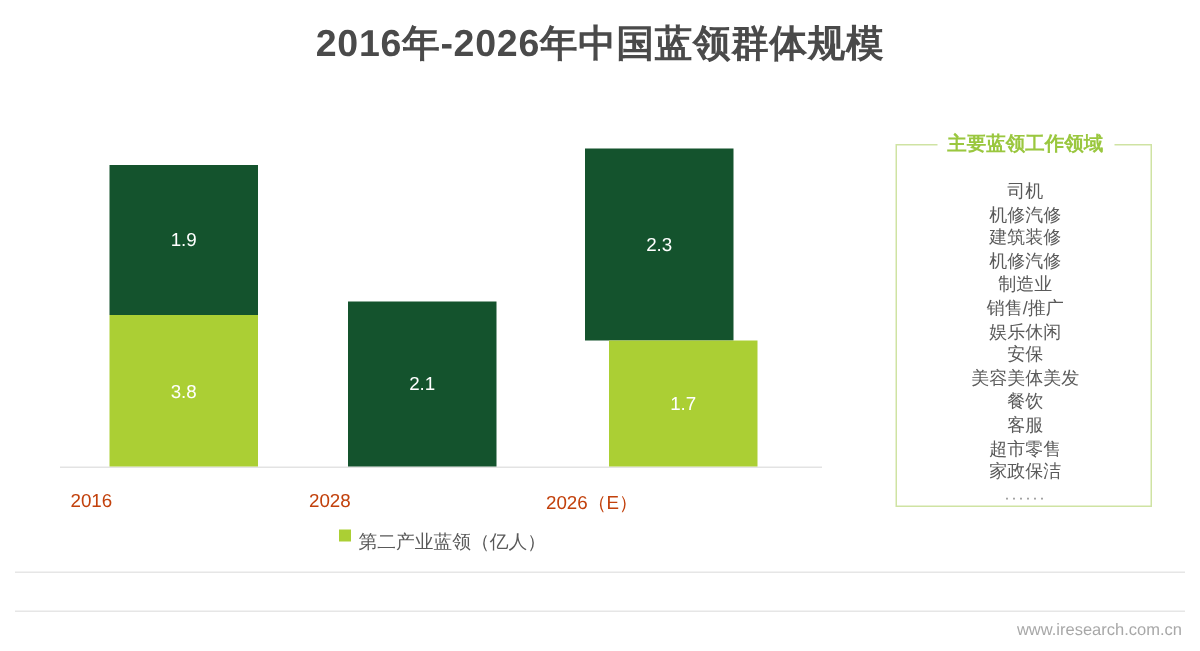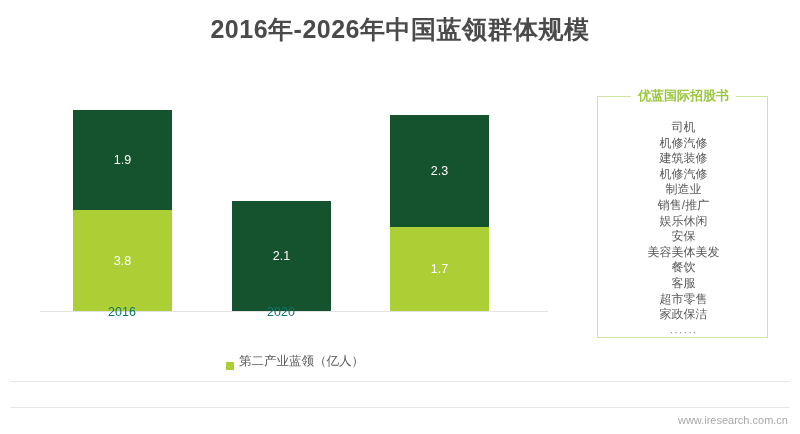--- a/index.html
+++ b/index.html
@@ -71,42 +71,42 @@
     font-size: 12.5px;
     top: 50%;
     transform: translateY(-50%);
     line-height: 14px;
   }
   .seg-top { background: #14532d; }
   .seg-bottom { background: #abcf34; }
 
   .x-label {
     position: absolute;
-    top: 225px;
+    top: 247px;
     width: 150px;
-    text-align: center;
+    text-align: left;
     font-size: 12.5px;
-    color: #0f766e;
+    color: #c2410c;
     white-space: nowrap;
   }
 
   
   #legend {
     position: absolute;
     left: 40px;
     top: 353px;
     width: 510px;
     display: flex;
     justify-content: center;
     align-items: center;
     gap: 42px;
   }
   .legend-item {
     display: flex;
-    align-items: flex-end;
+    align-items: flex-start;
     gap: 5px;
     font-size: 12.5px;
     color: #595959;
     white-space: nowrap;
   }
   .legend-swatch {
     width: 8px;
     height: 8px;
     display: inline-block;
     flex: 0 0 auto;
@@ -231,42 +231,43 @@
       </div>
     </div>
 
     <div class="bar-group" style="left:192px;">
       <div class="bar-seg seg-top" style="height:110px;">
         <span class="seg-label">2.1</span>
       </div>
     </div>
 
     <div class="bar-group" style="left:350px;">
-      <div class="bar-seg seg-top" style="height:112px;">
+      <div class="bar-seg seg-top" style="height:128px;">
         <span class="seg-label">2.3</span>
       </div>
-      <div class="bar-seg seg-bottom" style="height:84px;">
+      <div class="bar-seg seg-bottom" style="height:84px;margin-left:16px;">
         <span class="seg-label">1.7</span>
       </div>
     </div>
 
     <div class="x-label" style="left:7px;">2016</div>
-    <div class="x-label" style="left:166px;">2020</div>
+    <div class="x-label" style="left:166px;">2028</div>
+    <div class="x-label" style="left:324px;">2026（E）</div>
   </div>
 
   <div id="legend">
     <div class="legend-item">
       <span class="legend-swatch sw-green"></span>
       <span>第二产业蓝领（亿人）</span>
     </div>
   </div>
 
   <div id="side-panel">
     <div id="side-panel-title">
-      <span class="txt">优蓝国际招股书</span>
+      <span class="txt">主要蓝领工作领域</span>
     </div>
     <div id="side-panel-list">
       <div class="panel-item">司机</div>
       <div class="panel-item">机修汽修</div>
       <div class="panel-item">建筑装修</div>
       <div class="panel-item">机修汽修</div>
       <div class="panel-item">制造业</div>
       <div class="panel-item">销售/推广</div>
       <div class="panel-item">娱乐休闲</div>
       <div class="panel-item">安保</div>

